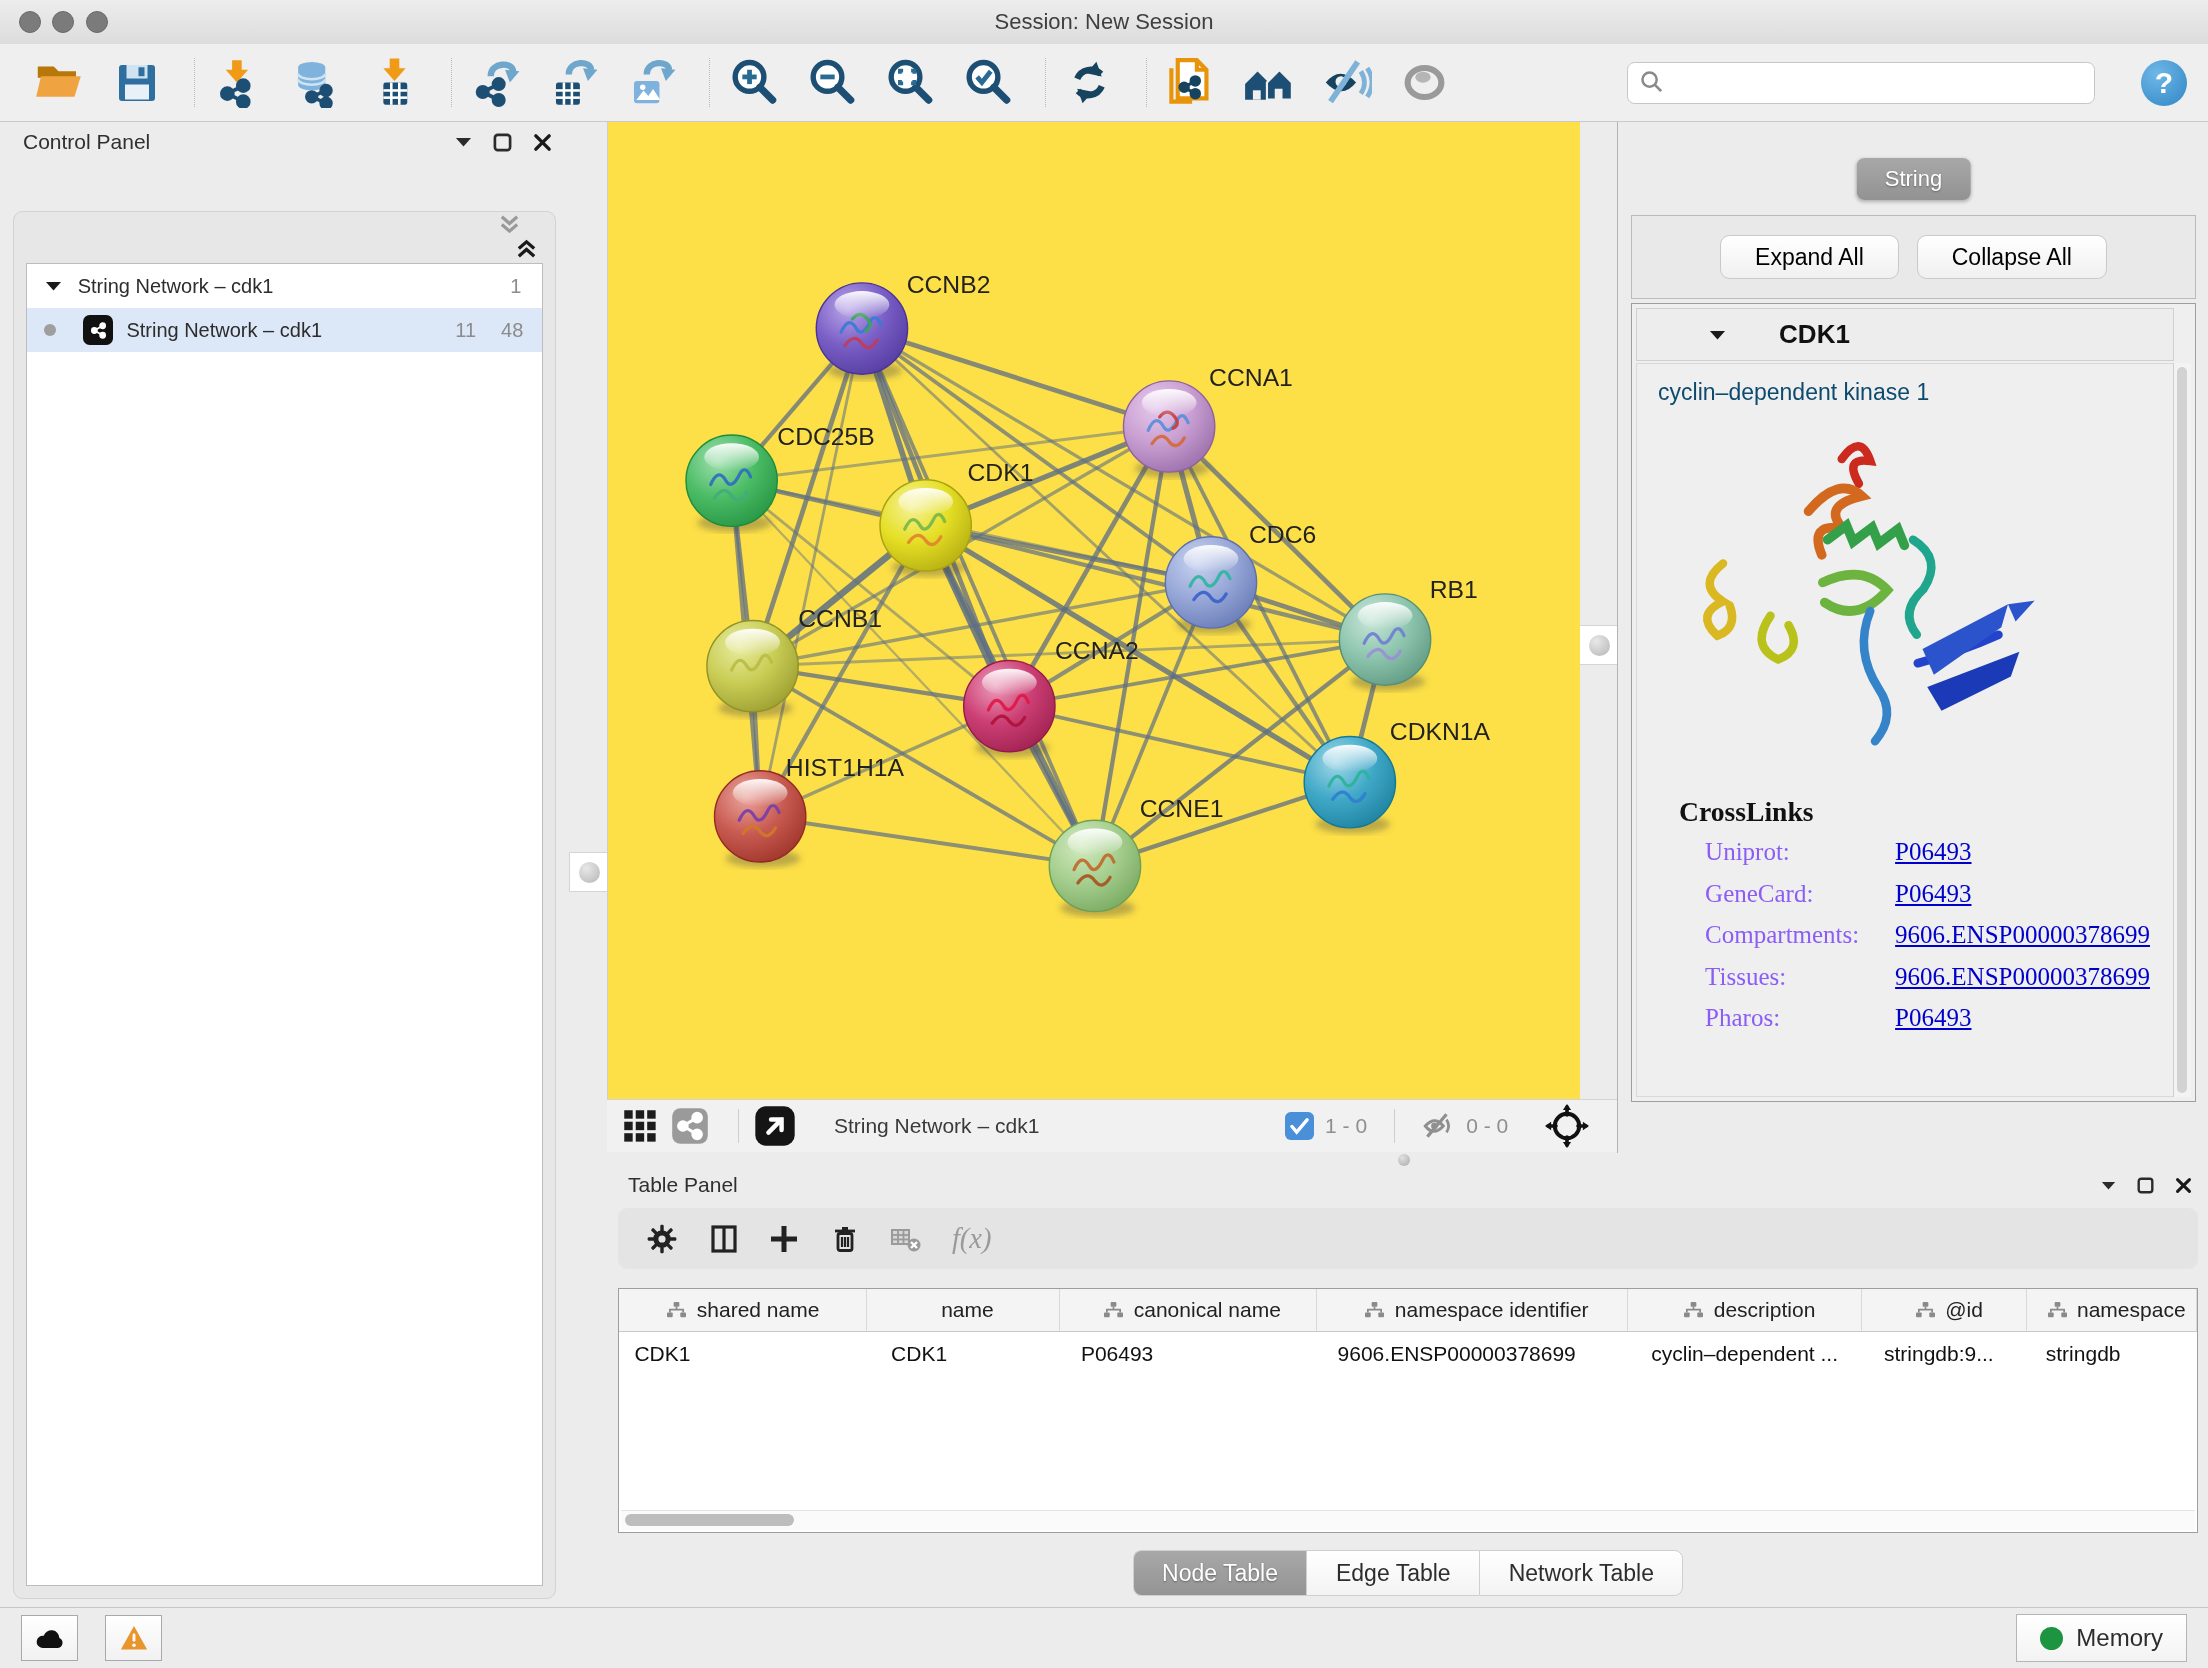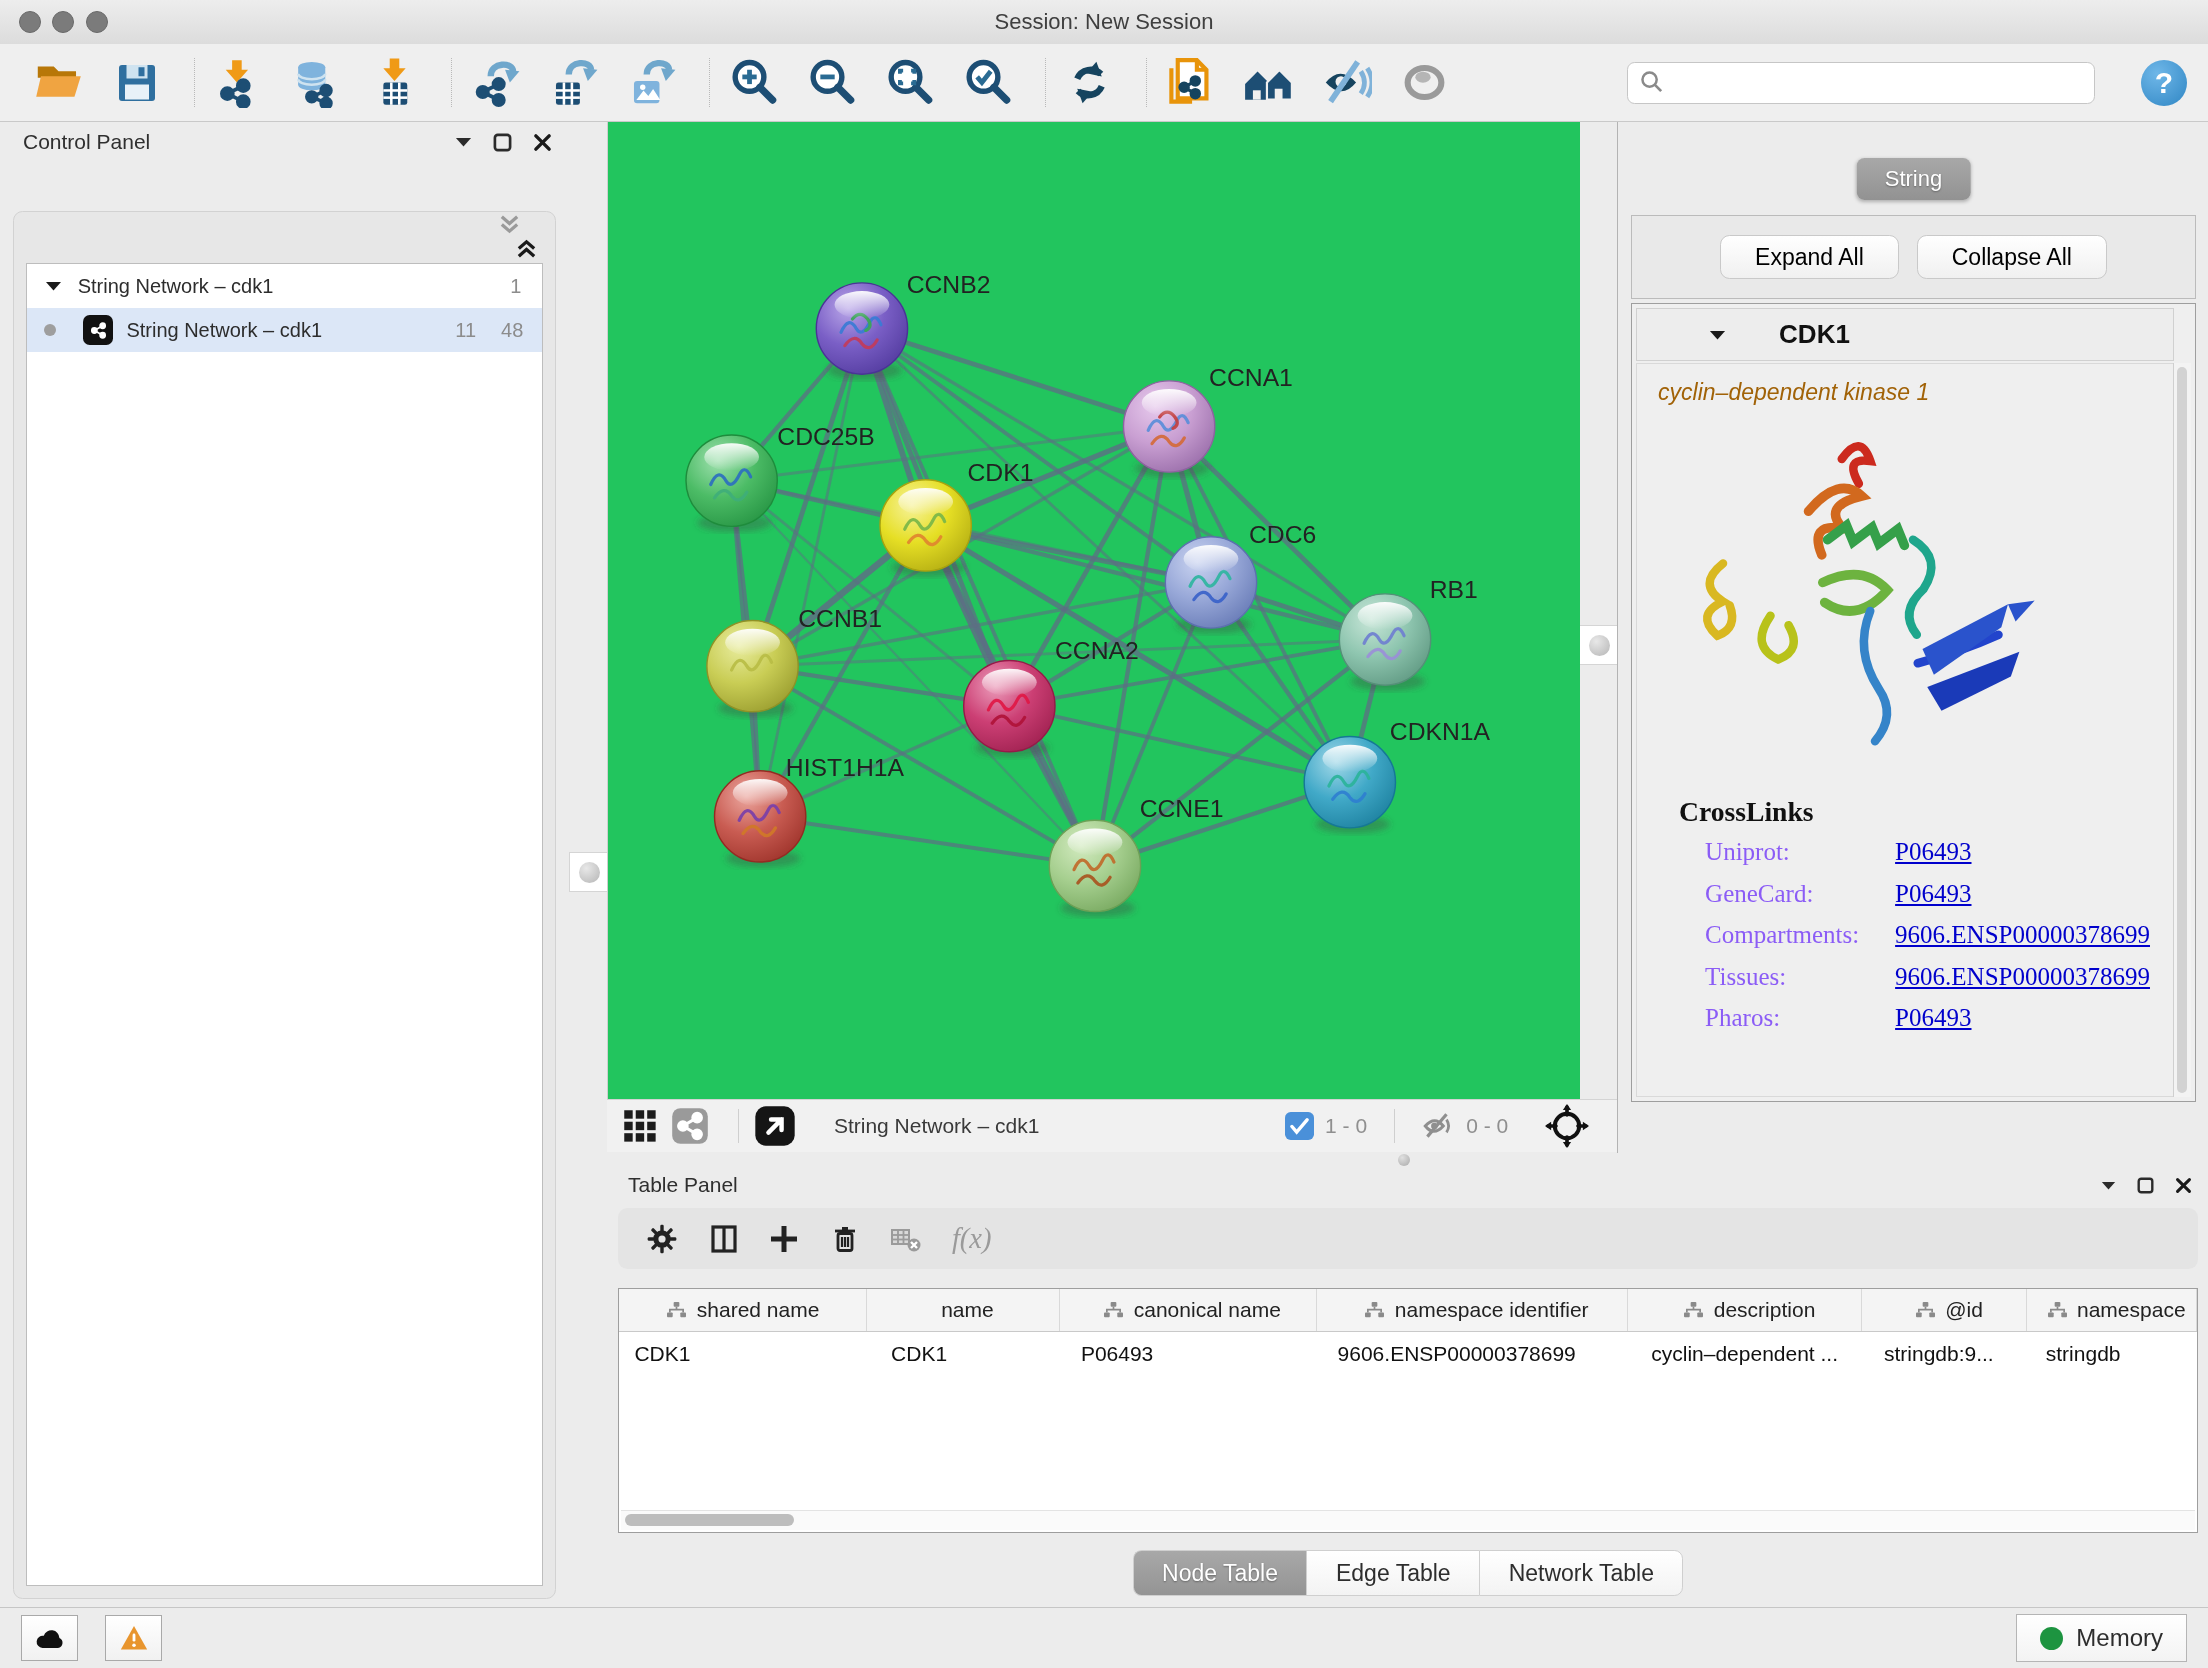--- a/index.html
+++ b/index.html
@@ -32,39 +32,39 @@
   .cp-bar-label{flex:1;text-align:center;font-size:21px;color:#2d2d2d;}
   .cp-list{position:absolute;left:11.4px;right:11.4px;top:51px;bottom:11.4px;background:#fff;border:1.9px solid #bdbdbd;overflow:hidden;}
   .tree-row{height:44px;display:flex;align-items:center;font-size:20px;}
   .tree-row .count{color:#8c8c8c;}
   .tree-row.selected{background:#dce7f7;}
   .net-sq{width:30px;height:30px;border-radius:6.7px;background:#111;display:flex;align-items:center;justify-content:center;}
   
   .v-strip{position:absolute;top:122px;width:38px;height:978px;background:#ececec;}
   .strip-handle{position:absolute;width:38px;height:38px;background:#fff;border:1px solid #d5d5d5;display:flex;align-items:center;justify-content:center;cursor:col-resize;}
   .strip-dot{width:21px;height:21px;border-radius:50%;background:radial-gradient(circle at 35% 30%,#e8e8e8,#b5b5b5);}
-  .canvas{position:absolute;left:607px;top:122px;width:972px;height:978px;background:#22c55e;border-left:1px solid #cfcfcf;}
+  .canvas{position:absolute;left:607px;top:122px;width:972px;height:978px;background:#fde047;border-left:1px solid #cfcfcf;}
   .net-toolbar{position:absolute;left:607px;top:1099px;width:1010px;height:53px;background:#f1f1f1;border-top:1px solid #d4d4d4;display:flex;align-items:center;padding:0 15px;box-sizing:border-box;}
   .nti{display:flex;align-items:center;justify-content:center;margin-right:13.3px;cursor:pointer;}
   .nt-sep{width:0;height:34px;border-left:1px solid #cfcfcf;margin:0 15px;}
   .net-name{font-size:21px;color:#3a3a3a;margin-left:25px;}
   .nt-right{margin-left:auto;display:flex;align-items:center;gap:11.4px;}
   .nt-count{font-size:21px;color:#8f8f8f;}
   .checkbox{width:28.5px;height:28.5px;border-radius:5.7px;background:#4a90d9;display:flex;align-items:center;justify-content:center;cursor:pointer;}
   
   .results-panel{position:absolute;left:1617px;top:122px;width:592px;height:1031px;background:#ececec;border-left:1.9px solid #b3b3b3;box-sizing:border-box;}
   .rp-header{position:absolute;left:0;top:0;width:100%;height:40px;display:flex;align-items:center;padding:0 17px 0 13.3px;box-sizing:border-box;}
   .rp-tab{position:absolute;left:50%;transform:translateX(-50%);top:36px;height:42px;padding:0 28.5px;background:linear-gradient(#a8a8a8,#929292);border-radius:7.6px;color:#fff;font-size:22px;display:flex;align-items:center;text-shadow:0 1px 1.9px rgba(0,0,0,.35);box-shadow:0 1.9px 3.8px rgba(0,0,0,.25);z-index:3;cursor:pointer;}
   .rp-box1{position:absolute;left:13.3px;right:13.3px;top:93px;height:84px;background:#e9e9e9;border:1.9px solid #bbbbbb;box-sizing:border-box;display:flex;align-items:center;justify-content:center;gap:18px;}
   .rp-btn{height:44px;padding:0 34px;background:linear-gradient(#ffffff,#f0f0f0);border:1px solid #c9c9c9;border-radius:9.5px;font-size:23px;display:flex;align-items:center;cursor:pointer;}
   .rp-box2{position:absolute;left:13.3px;right:13.3px;top:181px;bottom:51px;background:#efefef;border:1.9px solid #9e9e9e;box-sizing:border-box;}
   .rp-gene-header{position:absolute;left:3.8px;right:21px;top:3.8px;height:53px;background:#ededed;border:1px solid #d0d0d0;display:flex;align-items:center;padding-left:72px;box-sizing:border-box;gap:53px;}
   .rp-gene-name{font-size:26px;font-weight:bold;color:#111;}
   .rp-content{position:absolute;left:3.8px;right:21px;top:59px;bottom:3.8px;border:1px solid #d9d9d9;background:#efefef;}
-  .rp-desc{font-size:23px;color:#a16207;padding:15px 0 0 21px;font-style:italic;}
+  .rp-desc{font-size:23px;color:#0c4a6e;padding:15px 0 0 21px;}
   .rp-xl-title{font-family:"Liberation Serif",serif;font-size:27.6px;font-weight:bold;color:#111;padding:9.5px 0 3.8px 42px;}
   .xl-row{display:flex;font-family:"Liberation Serif",serif;font-size:25px;padding:6.7px 0 6.7px 68px;}
   .xl-label{width:190px;color:#8b5cf6;}
   .xl-link{color:#0000cc;text-decoration:underline;cursor:pointer;}
   .rp-scroll{position:absolute;right:3.8px;top:59px;bottom:3.8px;width:17px;background:#f3f3f3;border-left:1px solid #cfcfcf;}
   .rp-thumb{position:absolute;left:2.9px;top:3.8px;bottom:3.8px;width:10.5px;border-radius:5.7px;background:#d2d2d2;}
   
   .h-splitter{position:absolute;left:607px;top:1153px;width:1602px;height:13.3px;background:#ececec;}
   .h-dot{position:absolute;left:791px;top:1px;width:12.4px;height:12.4px;border-radius:50%;background:radial-gradient(circle at 35% 30%,#e0e0e0,#aaaaaa);cursor:row-resize;}
   

